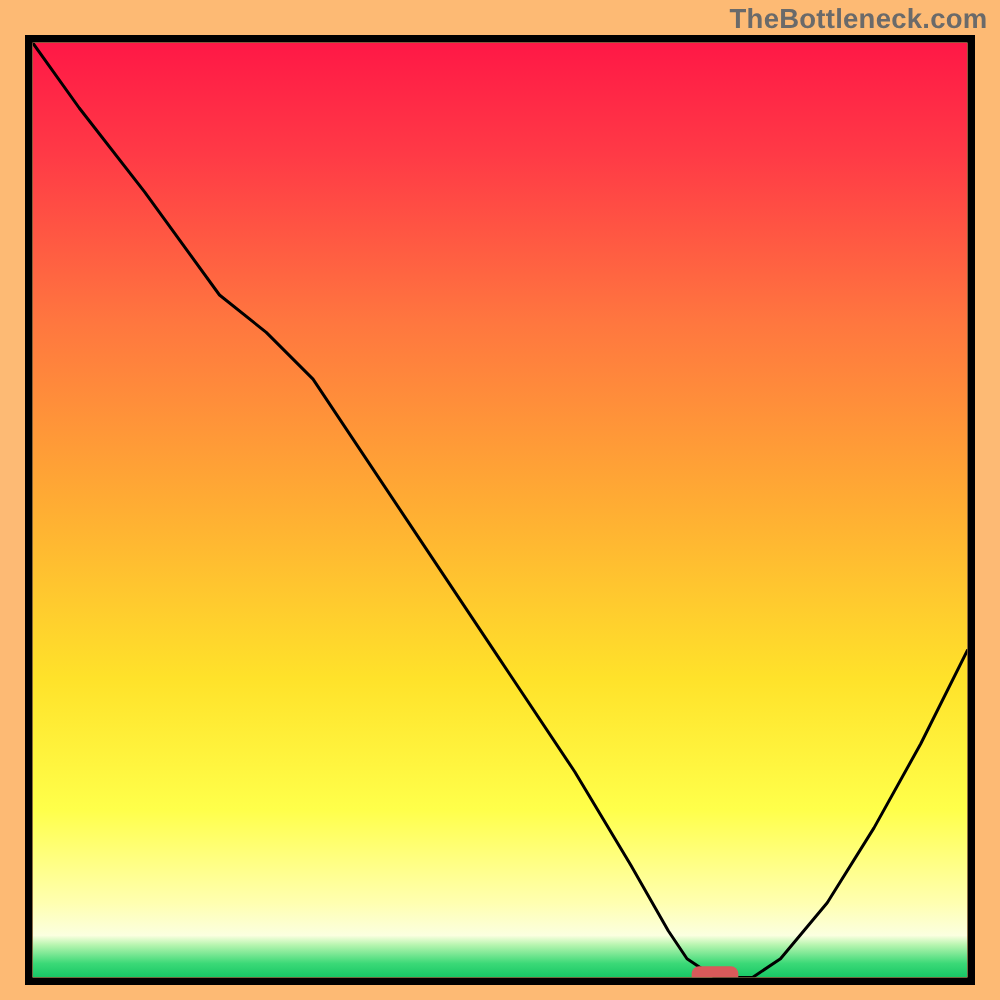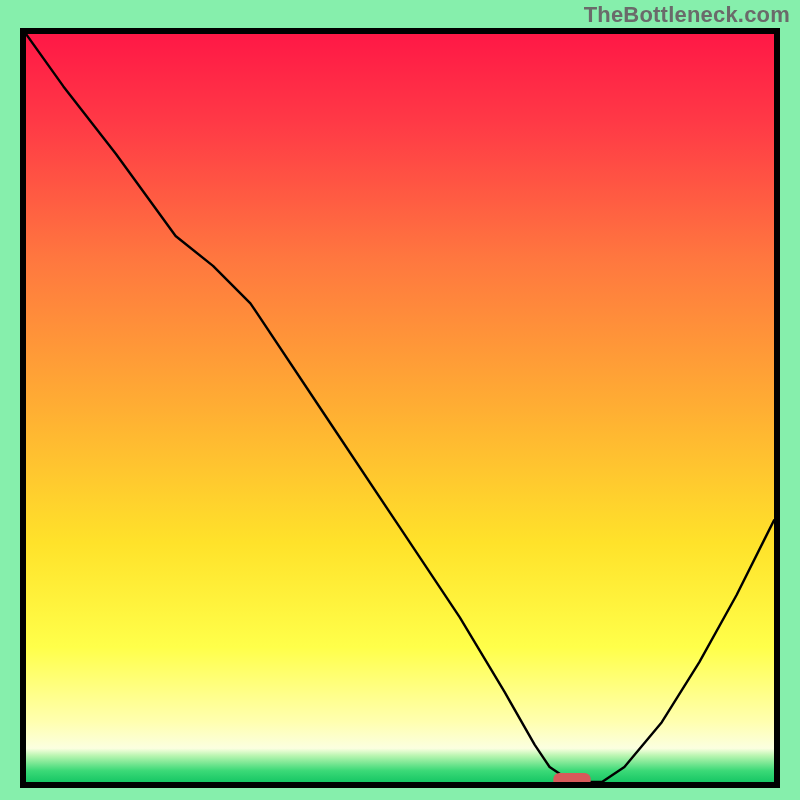--- a/index.html
+++ b/index.html
@@ -7,21 +7,21 @@
     padding: 0;
     width: 800px;
     height: 800px;
     background: #ffffff;
     font-family: Arial, Helvetica, sans-serif;
   }
   .outer {
     position: relative;
     width: 800px;
     height: 800px;
-    background: #86efac;
+    background: #fdba74;
   }
   .watermark {
     position: absolute;
     top: 2px;
     right: 10px;
     font-size: 22px;
     font-weight: 600;
     color: #6a6a6a;
     letter-spacing: 0.2px;
   }

